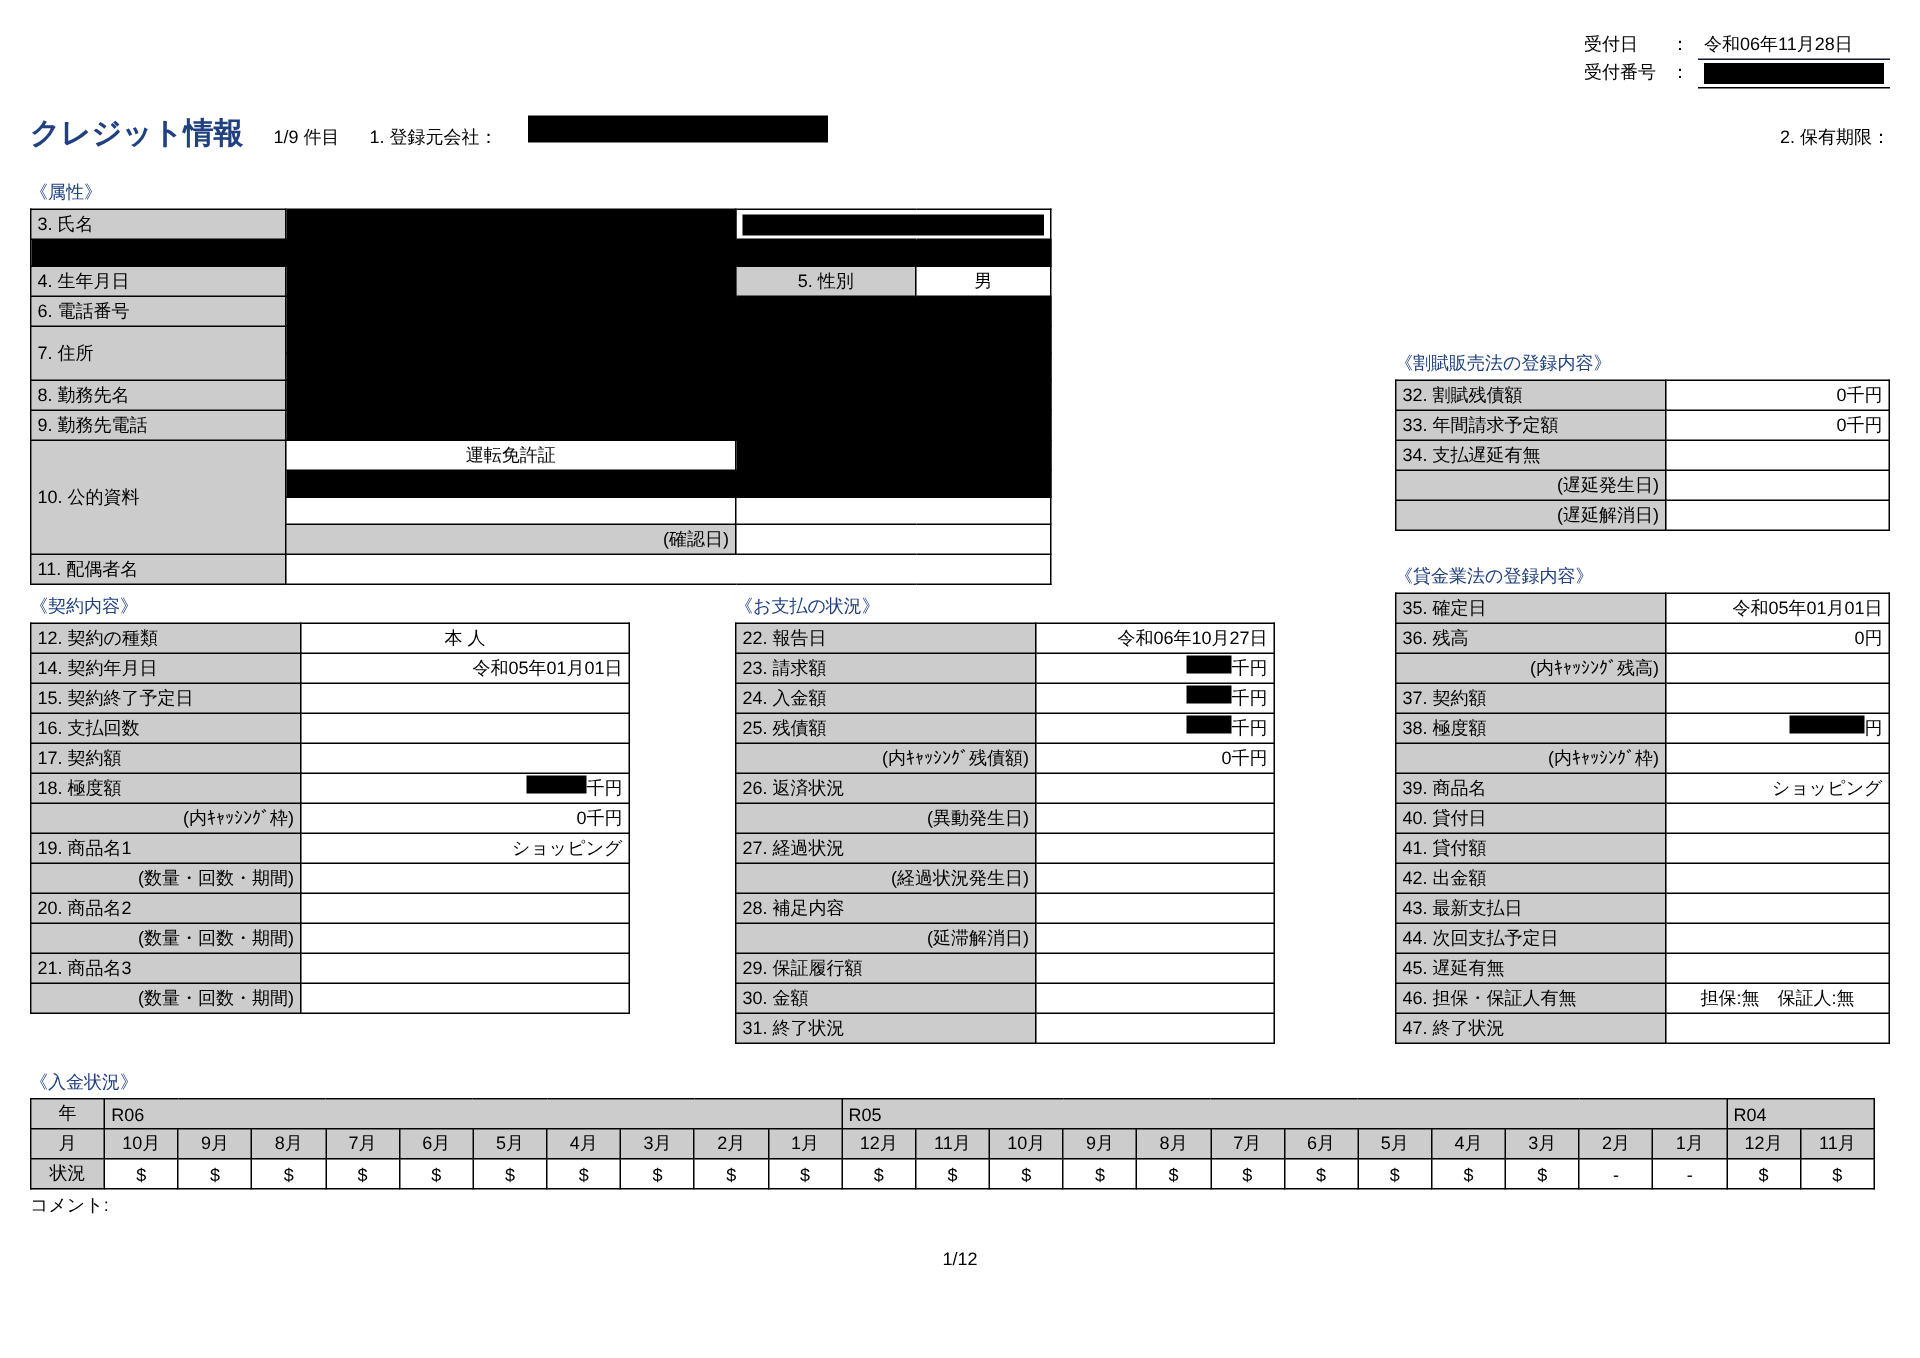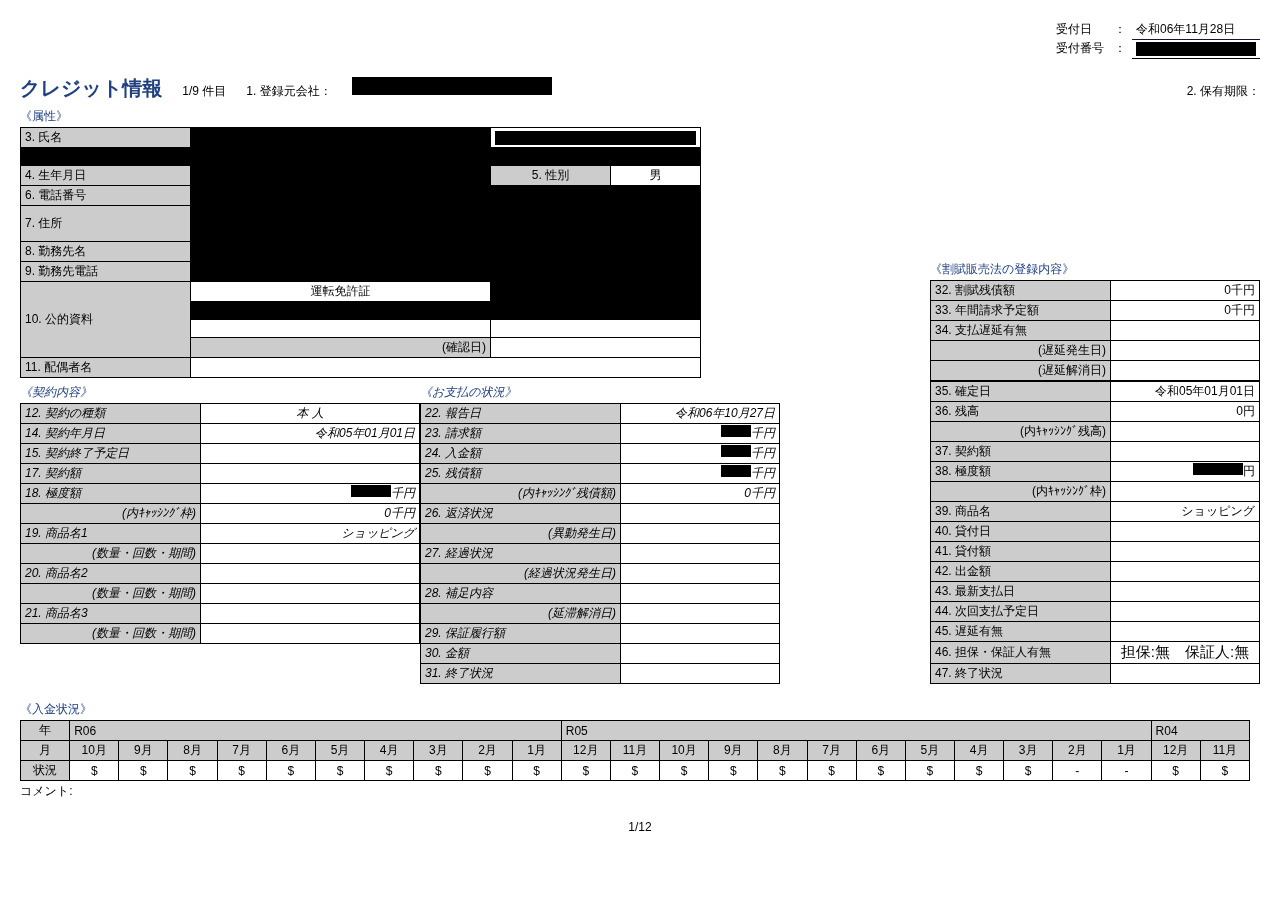--- a/index.html
+++ b/index.html
@@ -29,21 +29,21 @@
       <td>受付番号</td>
       <td style="padding:0 6px">：</td>
       <td style="border-bottom:1px solid #000;">
             <div class="redacted" style="width:120px;height:14px"></div>
           </td>
     </tr>
   </tbody>
     </table>
 </div>
 
-<div style="display:flex; align-items:baseline; gap:20px; margin-bottom:4px;">
+<div style="display:flex; align-items:baseline; gap:20px; margin-bottom:16px;">
   <span class="hdr">クレジット情報</span>
   <span>1/9 件目</span>
   <span>1. 登録元会社：</span>
   <span class="redacted" style="display:inline-block;width:200px;height:18px"></span>
   <span style="margin-left:auto">2. 保有期限：</span>
 </div>
 
 <div style="display:flex; gap:24px; align-items:flex-end;">
 
   <div style="flex:1">
@@ -102,39 +102,43 @@
             <td class="gray right">(確認日)</td>
             <td colspan="2"></td>
           </tr>
       <tr>
             <td class="gray">11. 配偶者名</td>
             <td colspan="3"></td>
           </tr>
     </tbody>
       </table>
 
-    <div style="display:flex; margin-top:4px;font-style:italic;">
+    <div style="display:flex; gap:70px; margin-top:4px;">
 
       <div>
         <div class="sect">《契約内容》</div>
         <table style="width:400px">
           <tbody>
               <tr>
                 <td class="gray" style="width:180px">12. 契約の種類</td>
                 <td class="center">本 人</td>
               </tr>
           <tr>
                 <td class="gray">14. 契約年月日</td>
                 <td class="right">令和05年01月01日</td>
               </tr>
           <tr>
                 <td class="gray">15. 契約終了予定日</td>
                 <td></td>
               </tr>
           <tr>
+                <td class="gray">16. 支払回数</td>
+                <td></td>
+              </tr>
+          <tr>
                 <td class="gray">17. 契約額</td>
                 <td></td>
               </tr>
           <tr>
                 <td class="gray">18. 極度額</td>
                 <td class="right"><span class="redacted" style="display:inline-block;width:40px;height:12px"></span><span>千円</span></td>
               </tr>
           <tr>
                 <td class="gray right">(内ｷｬｯｼﾝｸﾞ枠)</td>
                 <td class="right">0千円</td>
@@ -253,20 +257,21 @@
             <td class="gray right">(遅延発生日)</td>
             <td></td>
           </tr>
       <tr>
             <td class="gray right">(遅延解消日)</td>
             <td></td>
           </tr>
     </tbody>
       </table>
 
+    <div class="sect" style="margin-top:22px">《貸金業法の登録内容》</div>
     <table style="width:100%">
       <tbody>
           <tr>
             <td class="gray" style="width:180px">35. 確定日</td>
             <td class="right">令和05年01月01日</td>
           </tr>
       <tr>
             <td class="gray">36. 残高</td>
             <td class="right">0円</td>
           </tr>
@@ -309,21 +314,21 @@
       <tr>
             <td class="gray">44. 次回支払予定日</td>
             <td></td>
           </tr>
       <tr>
             <td class="gray">45. 遅延有無</td>
             <td></td>
           </tr>
       <tr>
             <td class="gray">46. 担保・保証人有無</td>
-            <td class="center" style="font-size:15px">担保:無　保証人:無</td>
+            <td class="center" style="font-size:12px">担保:無　保証人:無</td>
           </tr>
       <tr>
             <td class="gray">47. 終了状況</td>
             <td></td>
           </tr>
     </tbody>
       </table>
   </div>
 </div>
 

